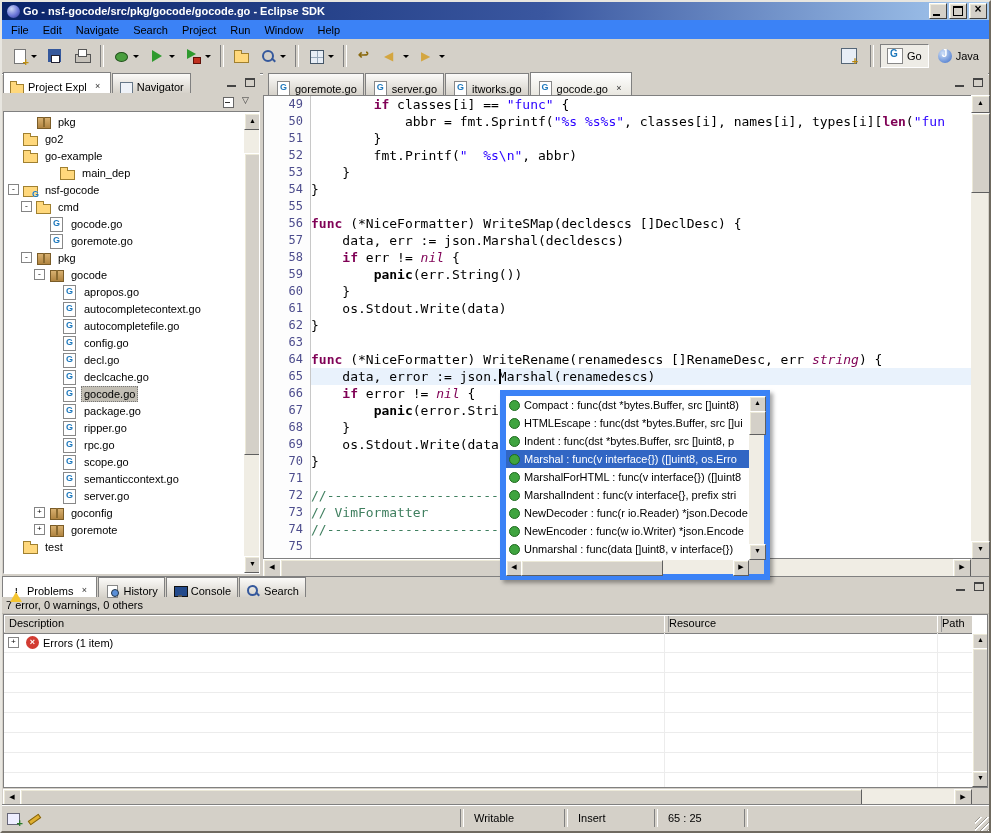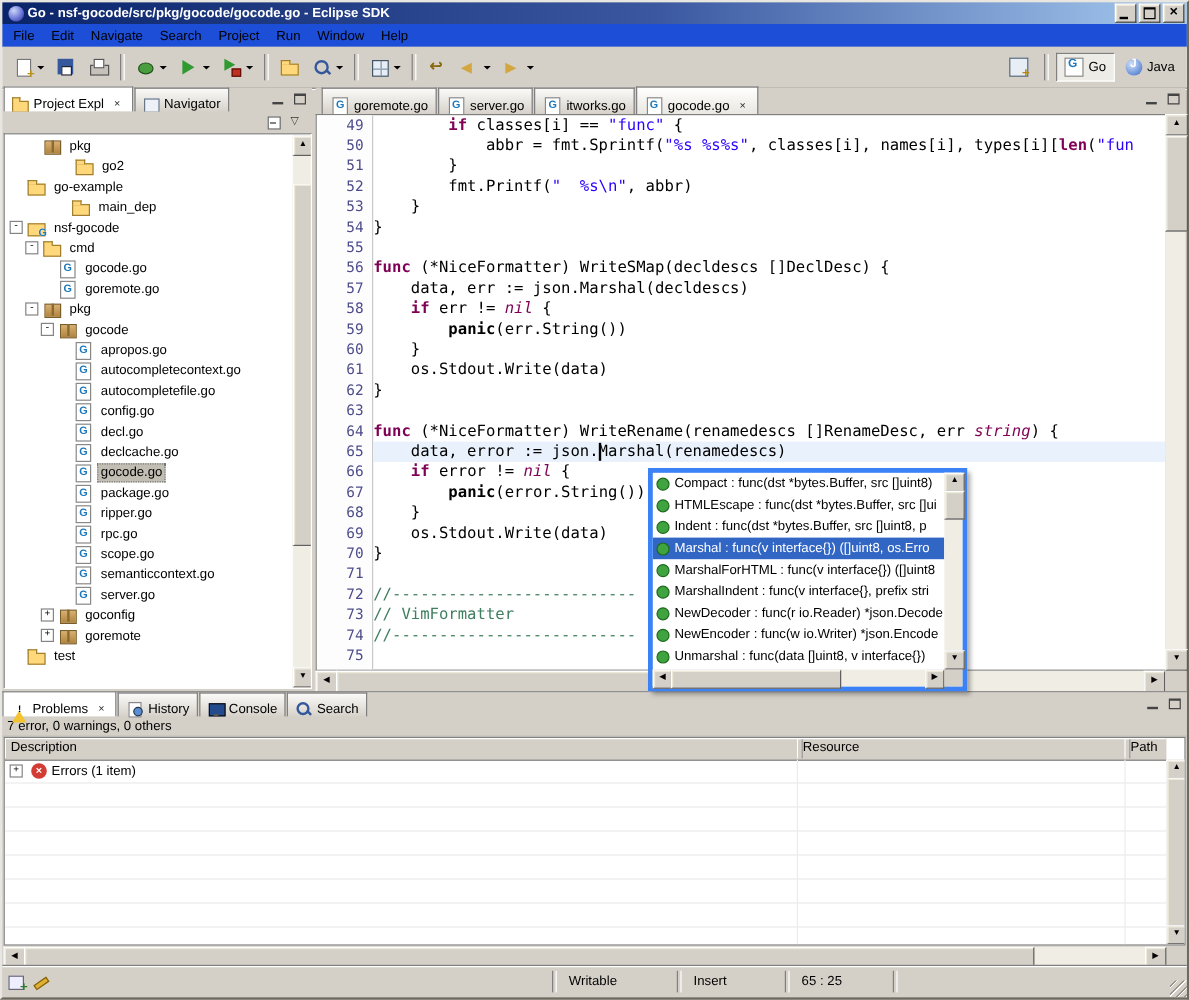--- a/index.html
+++ b/index.html
@@ -11,21 +11,21 @@
             background:linear-gradient(90deg,#0a246a 0%,#3a57a0 55%,#a6caf0 100%);padding:0 2px;}
   .app-icon{width:13px;height:13px;border-radius:50%;margin:0 3px;flex:none;
             background:radial-gradient(circle at 35% 30%,#ccd6f6,#6b76d8 55%,#272c86);}
   #title-text{color:#fff;font-weight:bold;font-size:11px;flex:1;white-space:nowrap;overflow:hidden;}
   .wb{width:16px;height:14px;background:#d4d0c8;border:1px solid;border-color:#fff #404040 #404040 #fff;
       box-shadow:inset 1px 1px 0 #ece9d8;position:relative;margin-left:2px;flex:none;}
   .wb-min::before{content:"";position:absolute;left:3px;right:6px;bottom:2px;height:2px;background:#000;}
   .wb-max::before{content:"";position:absolute;left:3px;right:3px;top:2px;bottom:2px;border:1px solid #000;border-top-width:2px;}
   .wb-close::before{content:"×";position:absolute;left:0;right:0;top:-2px;text-align:center;font-weight:bold;font-size:12px;}
   
-  #menubar{position:absolute;top:18px;left:0;right:0;height:19px;display:flex;align-items:center;padding-left:2px;background:#1d4ed8;text-align:right;}
+  #menubar{position:absolute;top:18px;left:0;right:0;height:19px;display:flex;align-items:center;padding-left:2px;background:#3b82f6;text-align:right;}
   .menu-item{padding:2px 7px;}
   
   #toolbar{position:absolute;top:37px;left:0;right:0;height:34px;background:#d4d0c8;
            border-bottom:1px solid #808080;box-shadow:0 1px 0 #fff;display:flex;align-items:center;padding-left:4px;}
   .tb-btn{height:24px;display:flex;align-items:center;padding:0 3px;margin:0 1px;border:1px solid transparent;}
   .tb-sep{width:2px;height:22px;margin:0 4px;border-left:1px solid #808080;border-right:1px solid #fff;}
   .dd{width:0;height:0;border:3px solid transparent;border-top-color:#000;margin:4px 0 0 3px;}
   .tbi{display:inline-block;width:17px;height:17px;position:relative;}
   .tbi-new::before{content:"";position:absolute;left:3px;top:1px;width:10px;height:13px;background:#fff;border:1px solid #777;}
   .tbi-new::after{content:"+";position:absolute;right:-1px;bottom:-3px;color:#c09010;font-weight:bold;font-size:11px;}
@@ -124,21 +124,21 @@
   .caret{position:absolute;top:1px;width:2px;height:15px;background:#000;}
   
   .sb-track{background:#f0ede4;position:absolute;}
   .sb-a{position:absolute;background:#d4d0c8;border:1px solid;border-color:#fff #5f5f5f #5f5f5f #fff;box-shadow:inset 1px 1px 0 #ece9d8;
         font-size:7px;line-height:13px;text-align:center;color:#000;}
   .sb-thumb{position:absolute;background:#d4d0c8;border:1px solid;border-color:#fff #5f5f5f #5f5f5f #fff;box-shadow:inset 1px 1px 0 #ece9d8;}
   #ed-vscroll{position:absolute;right:0;top:22px;width:17px;bottom:17px;}
   #ed-hscroll{position:absolute;left:0;right:17px;bottom:0;height:17px;}
   #ed-corner{position:absolute;right:0;bottom:0;width:17px;height:17px;background:#d4d0c8;}
   
-  #popup{position:absolute;left:498px;top:388px;width:258px;height:178px;background:#fff;border:4px solid #3b82f6;z-index:60;box-shadow:3px 3px 4px rgba(0,0,0,.35);margin-left:40px;}
+  #popup{position:absolute;left:498px;top:388px;width:258px;height:178px;background:#fff;border:6px solid #3b82f6;z-index:60;box-shadow:3px 3px 4px rgba(0,0,0,.35);}
   #popup-list{position:absolute;left:0;top:0;right:15px;bottom:14px;overflow:hidden;}
   .ac-item{height:18px;display:flex;align-items:center;padding:0 3px;white-space:nowrap;overflow:hidden;}
   .ac-item.sel{background:#3166c4;color:#fff;}
   .ac-ico{width:9px;height:9px;border-radius:50%;background:#3fa43f;border:1px solid #1f6a1f;margin-right:4px;flex:none;}
   #popup-vscroll{position:absolute;right:0;top:0;width:15px;bottom:14px;background:#f0ede4;}
   #popup-hscroll{position:absolute;left:0;right:15px;bottom:0;height:14px;background:#f0ede4;}
   #popup-corner{position:absolute;right:0;bottom:0;width:15px;height:14px;background:#d4d0c8;}
   
   #problems{position:absolute;left:0;right:0;top:574px;height:229px;background:#d4d0c8;border-top:1px solid #808080;}
   #prob-summary{height:16px;line-height:16px;padding-left:4px;border-bottom:1px solid #c0bcb4;}
@@ -273,21 +273,21 @@
         <span class="small-ic ic-collapse"></span>
         <span class="small-ic ic-viewmenu"></span>
       </div>
       <div id="tree-area">
         <div id="project-tree">
             <div class="tree-row" style="padding-left: 17px;">
               <span class="texp none"></span>
               <span class="ti ti-pkg"></span>
               <span class="tl">pkg</span>
             </div>
-            <div class="tree-row" style="padding-left: 4px; margin-left: 40px;">
+            <div class="tree-row" style="padding-left: 4px;">
               <span class="texp none"></span>
               <span class="ti ti-folder"></span>
               <span class="tl">go2</span>
             </div>
             <div class="tree-row" style="padding-left: 4px;">
               <span class="texp none"></span>
               <span class="ti ti-folder"></span>
               <span class="tl">go-example</span>
             </div>
             <div class="tree-row" style="padding-left: 4px; margin-left: 37px;">

